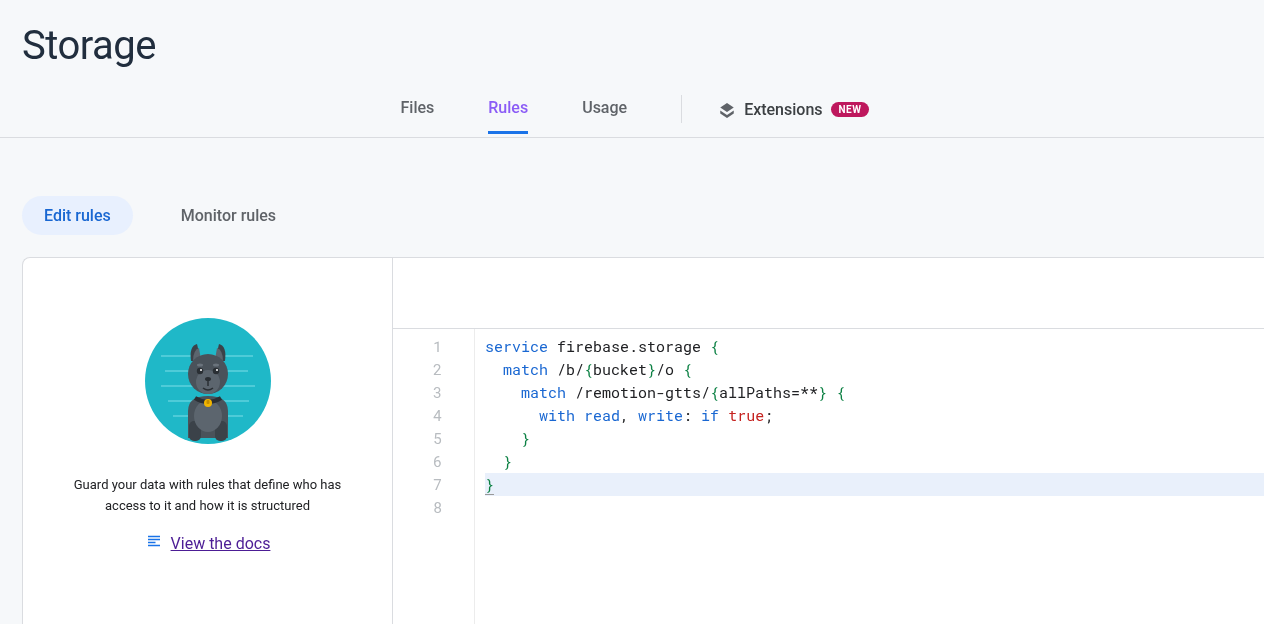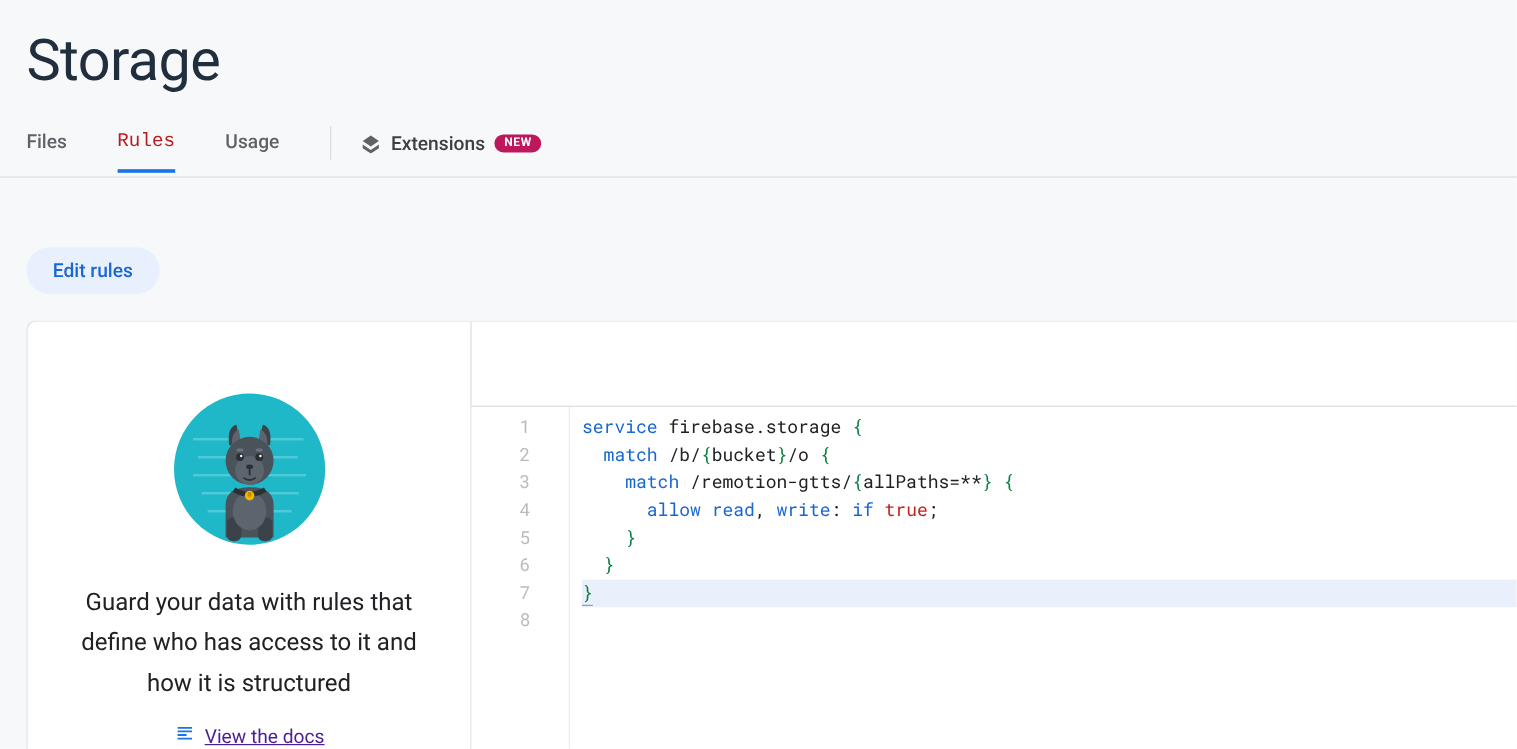--- a/index.html
+++ b/index.html
@@ -5,47 +5,47 @@
     * { margin: 0; padding: 0; box-sizing: border-box; }
     body {
       font-family: Roboto, -apple-system, BlinkMacSystemFont, "Segoe UI", Arial, sans-serif;
       background: #f6f8fa;
       color: #202124;
       width: 1264px;
       height: 624px;
       overflow: hidden;
     }
     .page-title {
-      font-size: 48px;
+      font-size: 40px;
       font-weight: 400;
       color: #212e3e;
       padding: 22px 0 0 22px;
       letter-spacing: -0.5px;
     }
     .tabs-row {
       display: flex;
       align-items: center;
       padding: 26px 16px 0 22px;
       border-bottom: 1px solid #dadce0;
-      gap: 4px;
+      gap: 16px;
+      justify-content: center;
     }
     .tab {
       font-size: 16px;
       font-weight: 500;
       color: #5f6368;
       padding: 0 0 14px 0;
       margin-right: 38px;
       cursor: pointer;
       border-bottom: 3px solid transparent;
       position: relative;
     }
     .tab.active {
-      color: #b91c1c;
+      color: #8b5cf6;
       border-bottom-color: #1a73e8;
-      font-family: Liberation Mono, monospace;
     }
     .tab-divider {
       width: 1px;
       height: 28px;
       background: #dadce0;
       margin: 0 20px 14px 0;
     }
     .ext-tab {
       display: flex;
       align-items: center;
@@ -106,22 +106,22 @@
       flex-direction: column;
       align-items: center;
       padding: 58px 30px 0;
       text-align: center;
     }
     .dog-illus {
       width: 130px;
       height: 130px;
     }
     .guard-text {
-      font-size: 20px;
-      line-height: 34px;
+      font-size: 13px;
+      line-height: 21px;
       color: #202124;
       margin-top: 28px;
     }
     .docs-link {
       display: flex;
       align-items: center;
       gap: 8px;
       color: #4c1d95;
       font-size: 16px;
       margin-top: 16px;
@@ -193,20 +193,21 @@
           <path d="M3 10l9-6 9 6-9 6-9-6zm0 4l9 6 9-6v4l-9 6-9-6v-4z"></path>
         </svg>
     </span>
     <span>Extensions</span>
     <span class="badge">NEW</span>
   </div>
 </div>
 
 <div class="subtabs-row">
   <div class="subtab active">Edit rules</div>
+  <div class="subtab">Monitor rules</div>
 </div>
 
 <div class="panel-row">
 
   <div class="left-panel">
     <div class="dog-illus">
       <svg viewBox="0 0 130 130" width="130" height="130">
         <circle cx="65" cy="65" r="63" fill="#1fb8c8"></circle>
         <g stroke="#6ed8e4" stroke-width="2" opacity="0.6">
           <line x1="18" y1="40" x2="60" y2="40"></line>
@@ -274,20 +275,20 @@
       <div class="gutter-line">4</div>
       <div class="gutter-line">5</div>
       <div class="gutter-line">6</div>
       <div class="gutter-line">7</div>
       <div class="gutter-line">8</div>
     </div>
     <div class="code">
       <div class="code-line"><span class="tok-kw">service</span><span class="tok-plain"> firebase.storage </span><span class="tok-brace">{</span></div>
       <div class="code-line"><span>  </span><span class="tok-kw">match</span><span class="tok-plain"> /b/</span><span class="tok-brace">{</span><span class="tok-plain">bucket</span><span class="tok-brace">}</span><span class="tok-plain">/o </span><span class="tok-brace">{</span></div>
       <div class="code-line"><span>    </span><span class="tok-kw">match</span><span class="tok-plain"> /remotion-gtts/</span><span class="tok-brace">{</span><span class="tok-plain">allPaths=**</span><span class="tok-brace">}</span><span class="tok-plain"> </span><span class="tok-brace">{</span></div>
-      <div class="code-line"><span>      </span><span class="tok-kw">allow</span><span> </span><span class="tok-kw">read</span><span class="tok-plain">, </span><span class="tok-kw">write</span><span class="tok-plain">: </span><span class="tok-kw">if</span><span> </span><span class="tok-str">true</span><span class="tok-plain">;</span></div>
+      <div class="code-line"><span>      </span><span class="tok-kw">with</span><span> </span><span class="tok-kw">read</span><span class="tok-plain">, </span><span class="tok-kw">write</span><span class="tok-plain">: </span><span class="tok-kw">if</span><span> </span><span class="tok-str">true</span><span class="tok-plain">;</span></div>
       <div class="code-line"><span class="tok-brace">    }</span></div>
       <div class="code-line"><span class="tok-brace">  }</span></div>
       <div class="code-line hl"><span class="tok-brace cursor-mark">}</span></div>
     </div>
   </div>
 
 </div>
 
 </body></html>

